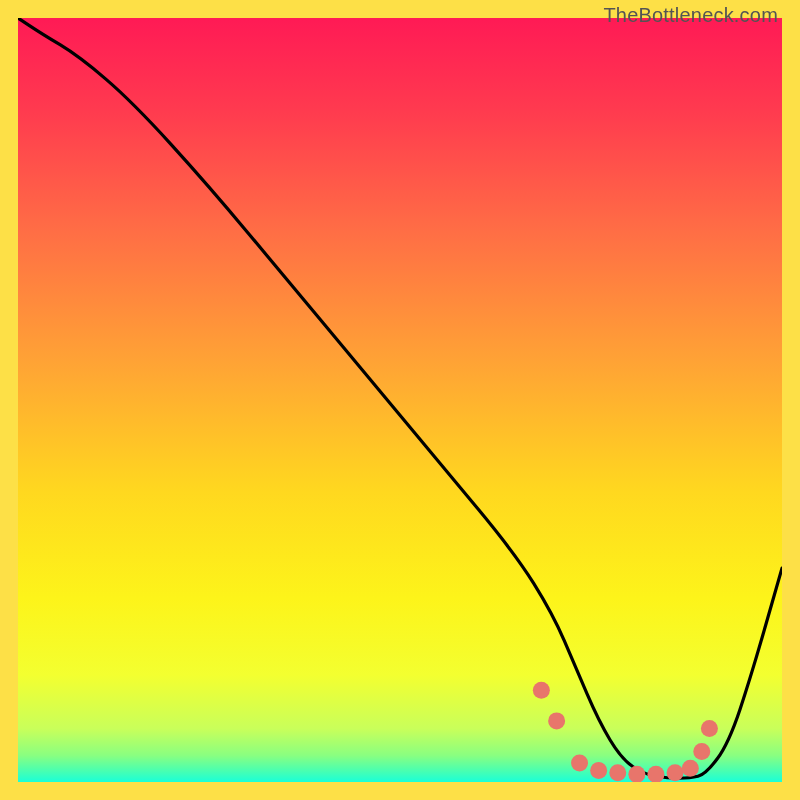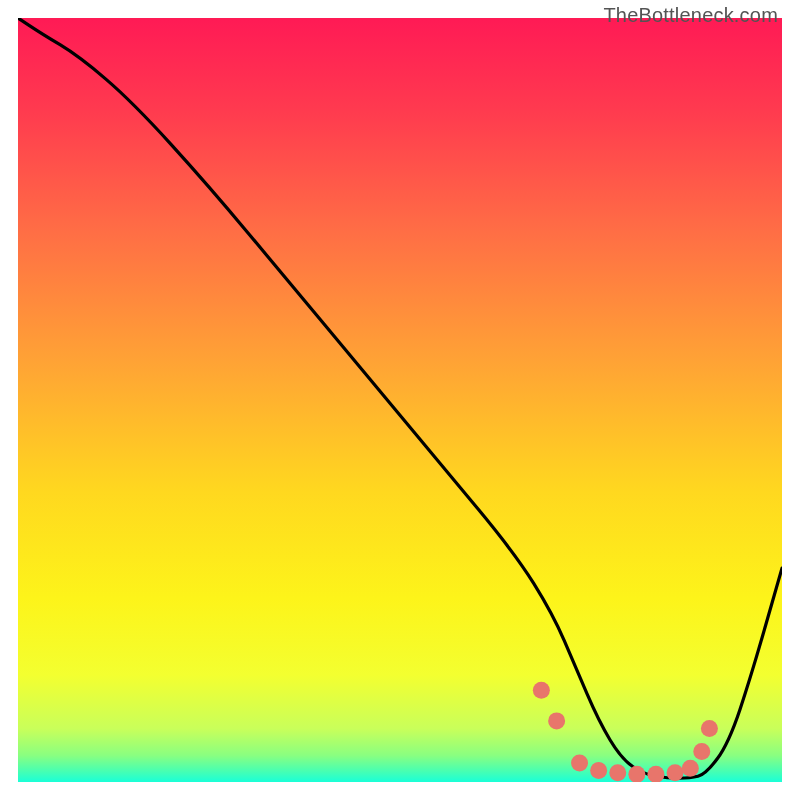--- a/index.html
+++ b/index.html
@@ -8,21 +8,21 @@
     background: #000;
     width: 800px;
     height: 800px;
     overflow: hidden;
     font-family: Arial, sans-serif;
   }
   .chart-container {
     position: relative;
     width: 800px;
     height: 800px;
-    background: #ffffff;
+    background: #fde047;
   }
   .plot-area {
     position: absolute;
     left: 18px;
     top: 18px;
     width: 764px;
     height: 764px;
   }
   .gradient-bg {
     position: absolute;

